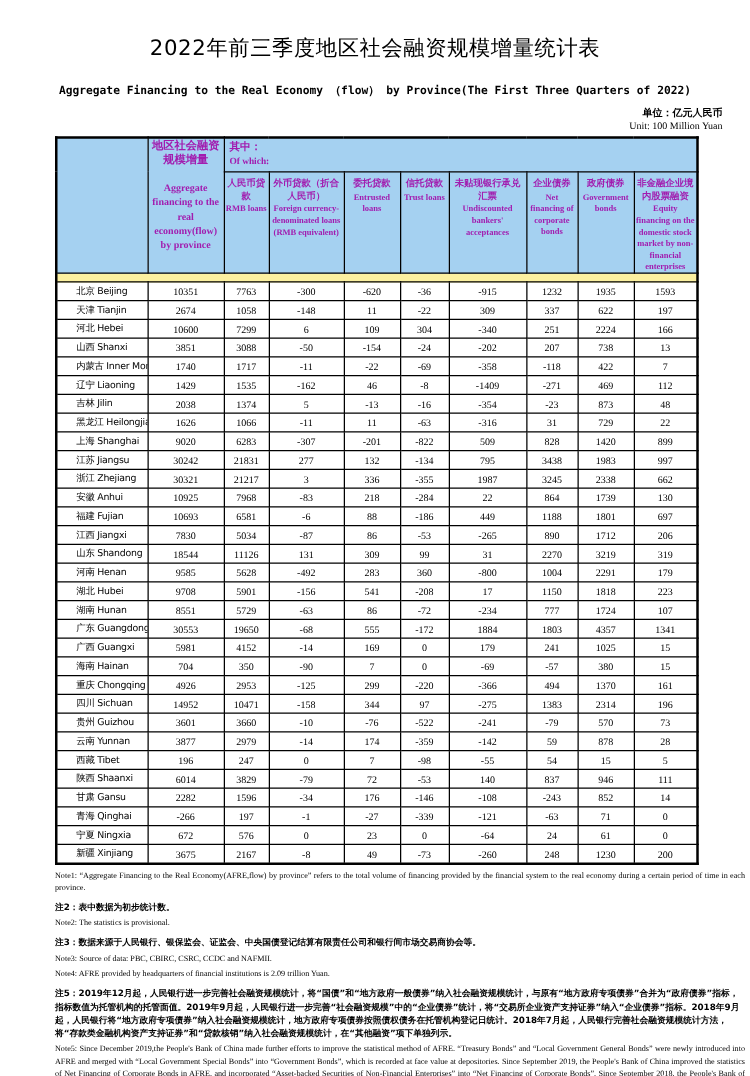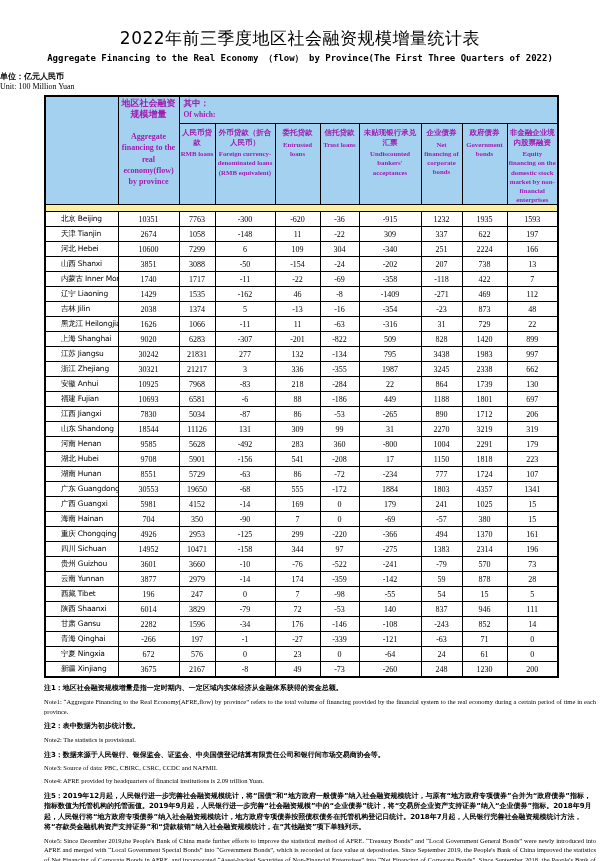--- a/index.html
+++ b/index.html
@@ -5,24 +5,24 @@
   html,body{margin:0;padding:0;}
   body{
     width:600px;height:861px;background:#ffffff;color:#000;
     font-family:"Liberation Sans",sans-serif;position:relative;overflow:hidden;
   }
   .title{
     text-align:center;font-weight:normal;font-size:17px;margin-top:27px;
     font-family:"DejaVu Sans",sans-serif;letter-spacing:.5px;
   }
   .subtitle{
-    text-align:center;font-weight:bold;font-size:9px;margin-top:2px;
+    text-align:center;font-weight:bold;font-size:9px;margin-top:16px;
     font-family:"DejaVu Sans Mono",monospace;
   }
-  .unit-block{margin:7px 22px 2px 0;font-size:8px;line-height:1.3;}
+  .unit-block{text-align:right;margin:7px 22px 2px 0;font-size:8px;line-height:1.3;}
   .unit-zh{font-weight:bold;font-family:"DejaVu Sans",sans-serif;}
   .unit-en{font-family:"Liberation Serif",serif;}
 
   table.afre{
     border-collapse:collapse;table-layout:fixed;margin-left:44px;width:513px;
     border:2px solid #000;
   }
   table.afre th,table.afre td{border:1px solid #000;}
   thead th{background:#A5D1F1;color:#a21caf;font-weight:bold;padding:0;vertical-align:top;}
   th.blank-corner{background:#A5D1F1;}
@@ -499,21 +499,20 @@
         <td>-73</td>
         <td>-260</td>
         <td>248</td>
         <td>1230</td>
         <td>200</td>
       </tr>
     </tbody>
 </table>
 
 <div class="notes" id="notes">
-    <div class="note-zh">注1：地区社会融资规模增量是指一定时期内、一定区域内实体经济从金融体系获得的资金总额。</div>
     <div class="note-en">Note1: “Aggregate Financing to the Real Economy(AFRE,flow) by province” refers to the total volume of financing provided by the financial system to the real economy during a certain period of time in each province.</div>
     <div class="note-zh">注2：表中数据为初步统计数。</div>
     <div class="note-en">Note2: The statistics is provisional.</div>
     <div class="note-zh">注3：数据来源于人民银行、银保监会、证监会、中央国债登记结算有限责任公司和银行间市场交易商协会等。</div>
     <div class="note-en">Note3: Source of data: PBC, CBIRC, CSRC, CCDC and NAFMII.</div>
     <div class="note-en">Note4: AFRE provided by headquarters of financial institutions is 2.09 trillion Yuan.</div>
     <div class="note-zh">注5：2019年12月起，人民银行进一步完善社会融资规模统计，将“国债”和“地方政府一般债券”纳入社会融资规模统计，与原有“地方政府专项债券”合并为“政府债券”指标，指标数值为托管机构的托管面值。2019年9月起，人民银行进一步完善“社会融资规模”中的“企业债券”统计，将“交易所企业资产支持证券”纳入“企业债券”指标。2018年9月起，人民银行将“地方政府专项债券”纳入社会融资规模统计，地方政府专项债券按照债权债务在托管机构登记日统计。2018年7月起，人民银行完善社会融资规模统计方法，将“存款类金融机构资产支持证券”和“贷款核销”纳入社会融资规模统计，在“其他融资”项下单独列示。</div>
     <div class="note-en">Note5: Since December 2019,the People's Bank of China made further efforts to improve the statistical method of AFRE. “Treasury Bonds” and “Local Government General Bonds” were newly introduced into AFRE and merged with “Local Government Special Bonds” into “Government Bonds”, which is recorded at face value at depositories. Since September 2019, the People's Bank of China improved the statistics of Net Financing of Corporate Bonds in AFRE, and incorporated “Asset-backed Securities of Non-Financial Enterprises” into “Net Financing of Corporate Bonds”. Since September 2018, the People's Bank of China incorporated “Local government special bonds” into AFRE, which is recorded when claims and obligations are registered at depositories. Since July 2018, the People's Bank of China improved the statistical method of AFRE, and incorporated “Asset-backed Securities of Depository Financial Institutions” and “Loans Written off” into AFRE, which is reflected as a sub-item of “Other Financing”.</div>
   </div>
 

